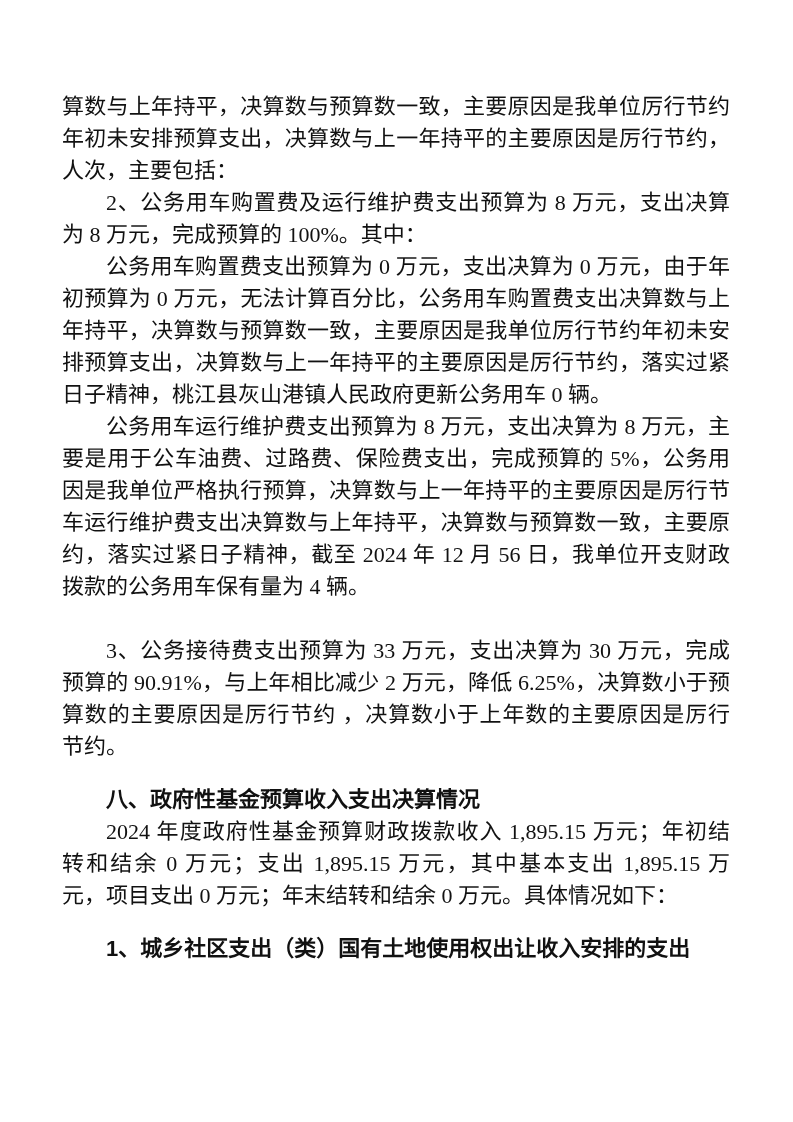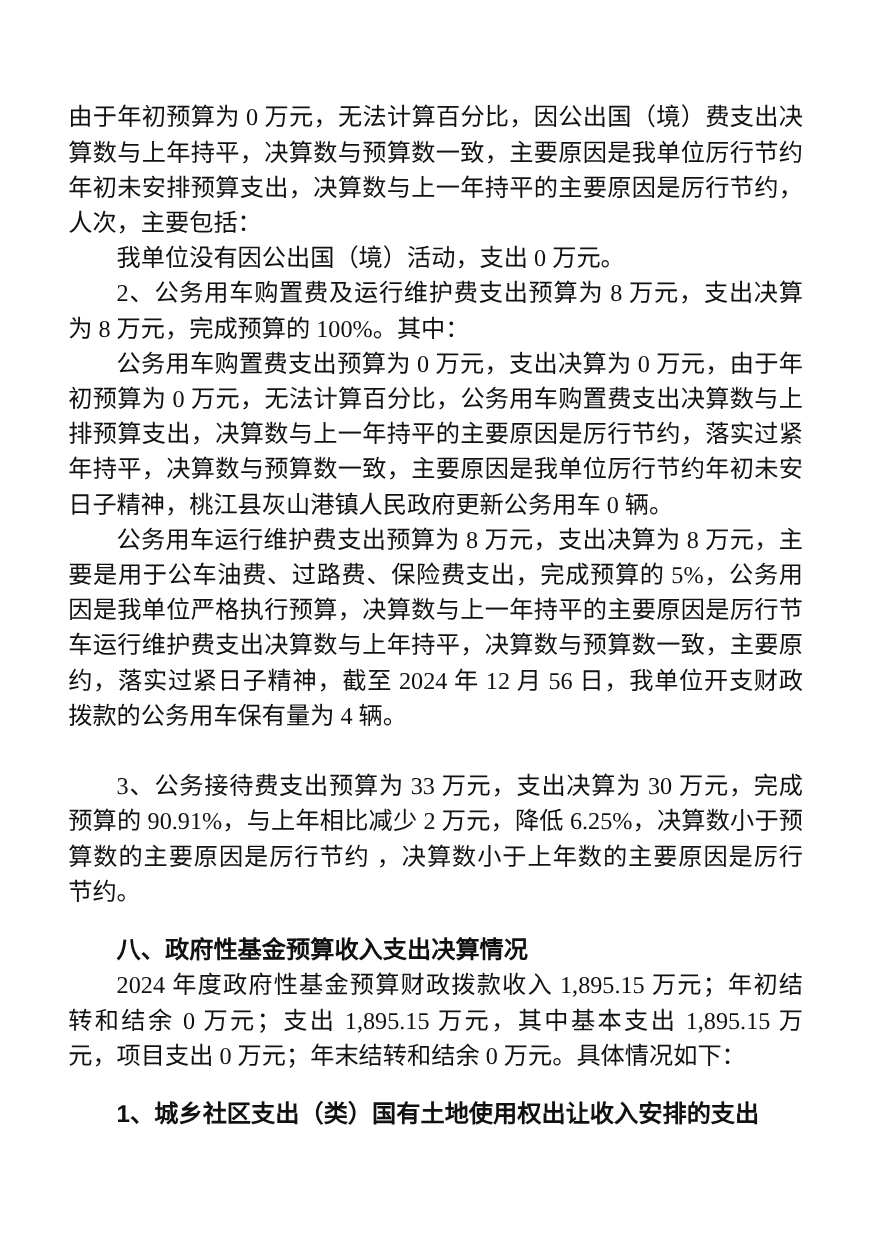--- a/index.html
+++ b/index.html
@@ -48,37 +48,33 @@
     font-weight: 700;
     margin-top: 21px;
   }
 </style>
 </head>
 <body>
 
 <div class="page" style="background: rgb(255, 255, 255);">
   <div class="doc-body" style="color: rgb(17, 17, 17);">
       <div class="paragraph">
-        <div class="line">由于年初预算为 0 万元，无法计算百分比，因公出国（境）费支出决</div>
         <div class="line">算数与上年持平，决算数与预算数一致，主要原因是我单位厉行节约</div>
         <div class="line">年初未安排预算支出，决算数与上一年持平的主要原因是厉行节约，</div>
         <div class="line para-end">人次，主要包括：</div>
-      </div>
-      <div class="paragraph">
-        <div class="line indent para-end">我单位没有因公出国（境）活动，支出 0 万元。</div>
       </div>
       <div class="paragraph">
         <div class="line indent">2、公务用车购置费及运行维护费支出预算为 8 万元，支出决算</div>
         <div class="line para-end">为 8 万元，完成预算的 100%。其中：</div>
       </div>
       <div class="paragraph">
         <div class="line indent">公务用车购置费支出预算为 0 万元，支出决算为 0 万元，由于年</div>
         <div class="line">初预算为 0 万元，无法计算百分比，公务用车购置费支出决算数与上</div>
+        <div class="line">年持平，决算数与预算数一致，主要原因是我单位厉行节约年初未安</div>
         <div class="line">排预算支出，决算数与上一年持平的主要原因是厉行节约，落实过紧</div>
-        <div class="line">年持平，决算数与预算数一致，主要原因是我单位厉行节约年初未安</div>
         <div class="line para-end">日子精神，桃江县灰山港镇人民政府更新公务用车 0 辆。</div>
       </div>
       <div class="paragraph">
         <div class="line indent">公务用车运行维护费支出预算为 8 万元，支出决算为 8 万元，主</div>
         <div class="line">要是用于公车油费、过路费、保险费支出，完成预算的 5%，公务用</div>
         <div class="line">因是我单位严格执行预算，决算数与上一年持平的主要原因是厉行节</div>
         <div class="line">车运行维护费支出决算数与上年持平，决算数与预算数一致，主要原</div>
         <div class="line">约，落实过紧日子精神，截至 2024 年 12 月 56 日，我单位开支财政</div>
         <div class="line para-end">拨款的公务用车保有量为 4 辆。</div>
       </div>

